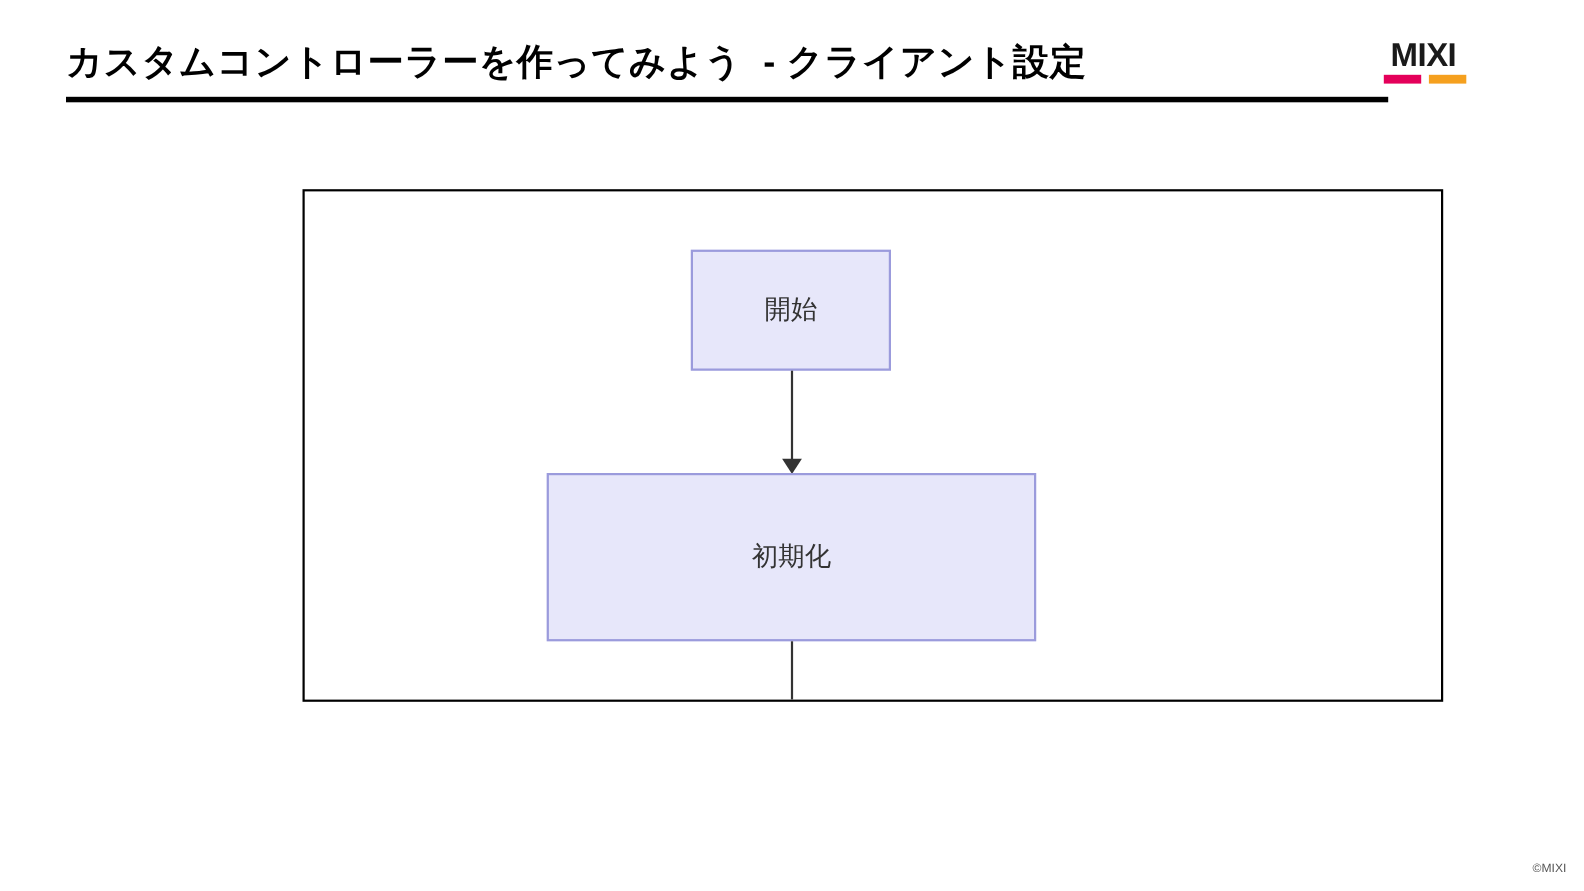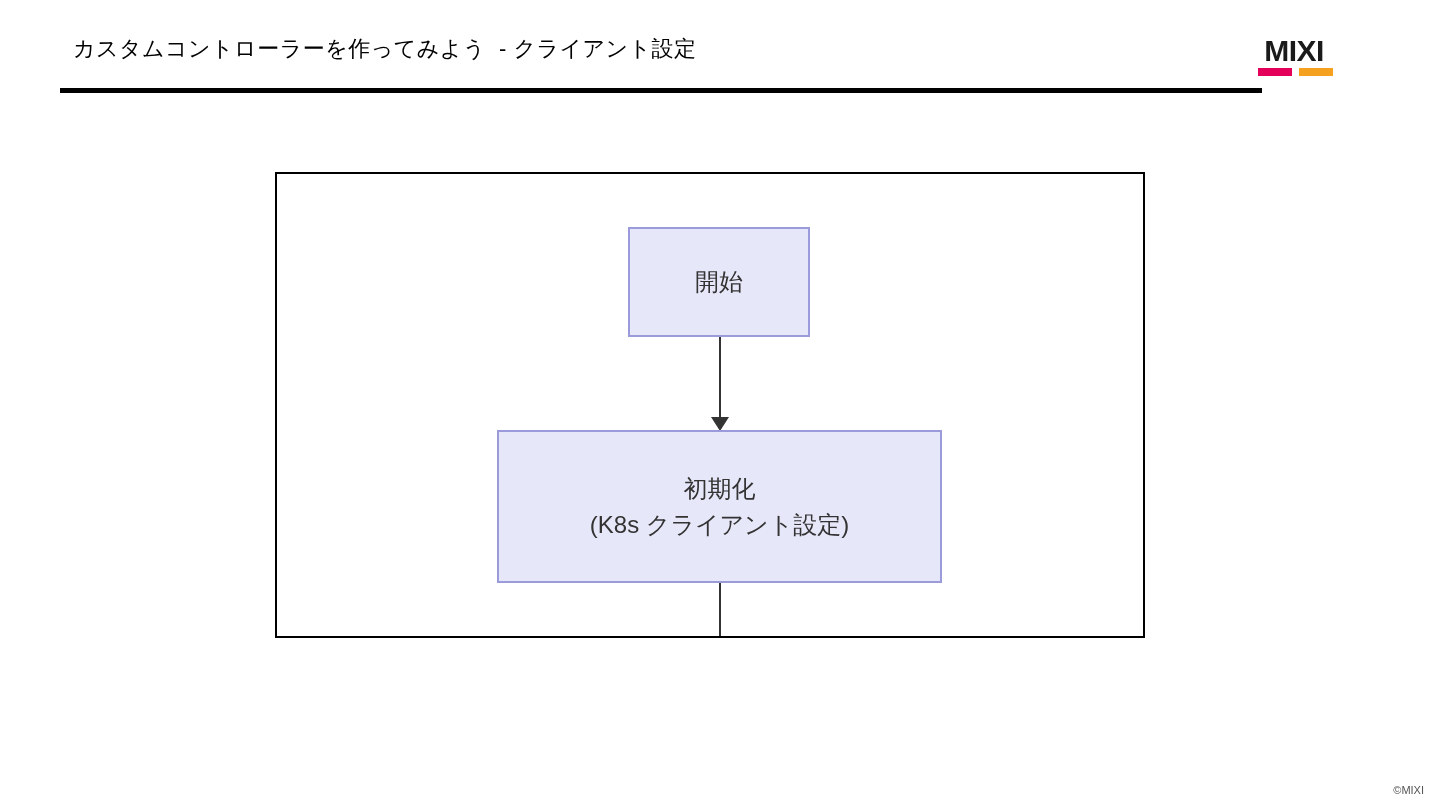--- a/index.html
+++ b/index.html
@@ -14,27 +14,26 @@
     overflow: hidden;
     font-family: "Liberation Sans", "DejaVu Sans", sans-serif;
     color: #000000;
   }
 
   
   .slide-title {
     position: absolute;
     left: 60px;
     top: 36px;
-    font-size: 22px;
-    font-weight: normal;
+    font-size: 33px;
+    font-weight: bold;
     letter-spacing: 0.5px;
     color: #000000;
     white-space: pre;
     line-height: 1.2;
-    margin-left: 13px;
   }
   .title-rule {
     position: absolute;
     left: 60px;
     top: 88px;
     width: 1202px;
     height: 5px;
     background: #000000;
   }
 
@@ -68,21 +67,21 @@
     height: 8px;
   }
   .mixi-bar.pink   { background: #e4005a; }
   .mixi-bar.orange { background: #f5a01e; }
 
   
   .diagram-frame {
     position: absolute;
     left: 275px;
     top: 172px;
-    width: 870px;
+    width: 1037px;
     height: 466px;
     border: 2px solid #000000;
     box-sizing: border-box;
     background: #ffffff;
     overflow: hidden;
   }
 
   
   .flow-node {
     position: absolute;
@@ -175,20 +174,19 @@
 
   <div class="flow-node node-start">
     <span class="node-line">開始</span>
   </div>
 
   <div class="connector conn-stem-1"></div>
   <div class="arrowhead"></div>
 
   <div class="flow-node node-init">
     <span class="node-line">初期化</span>
-    <span class="node-line">(K8s クライアント設定)</span>
   </div>
 
   <div class="connector conn-stem-2"></div>
 
 </div>
 
 <div class="copyright">©MIXI</div>
 
 </body></html>

